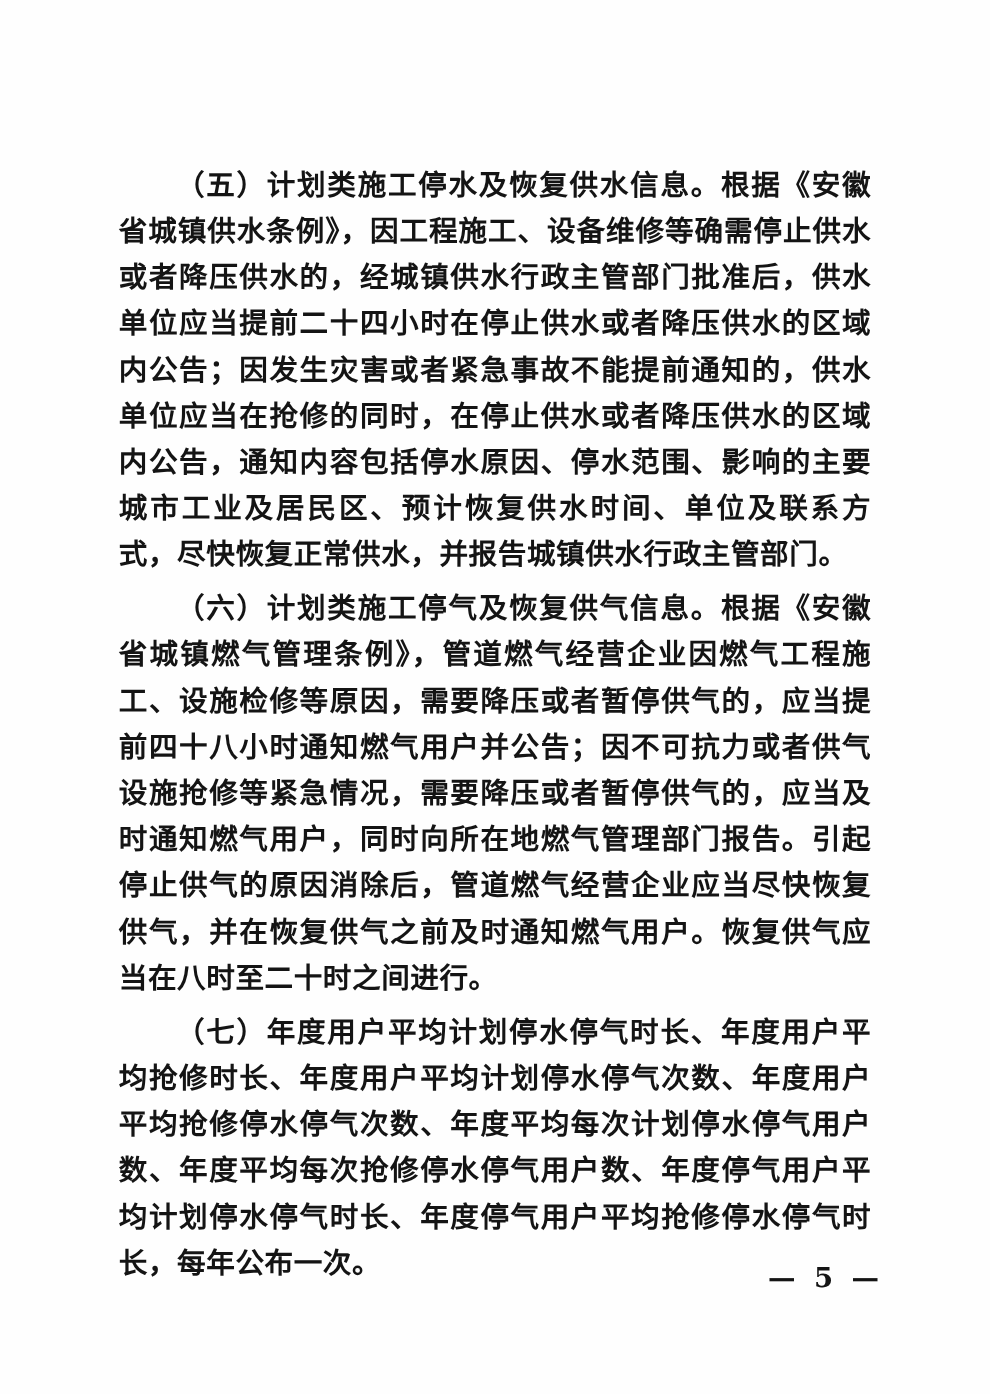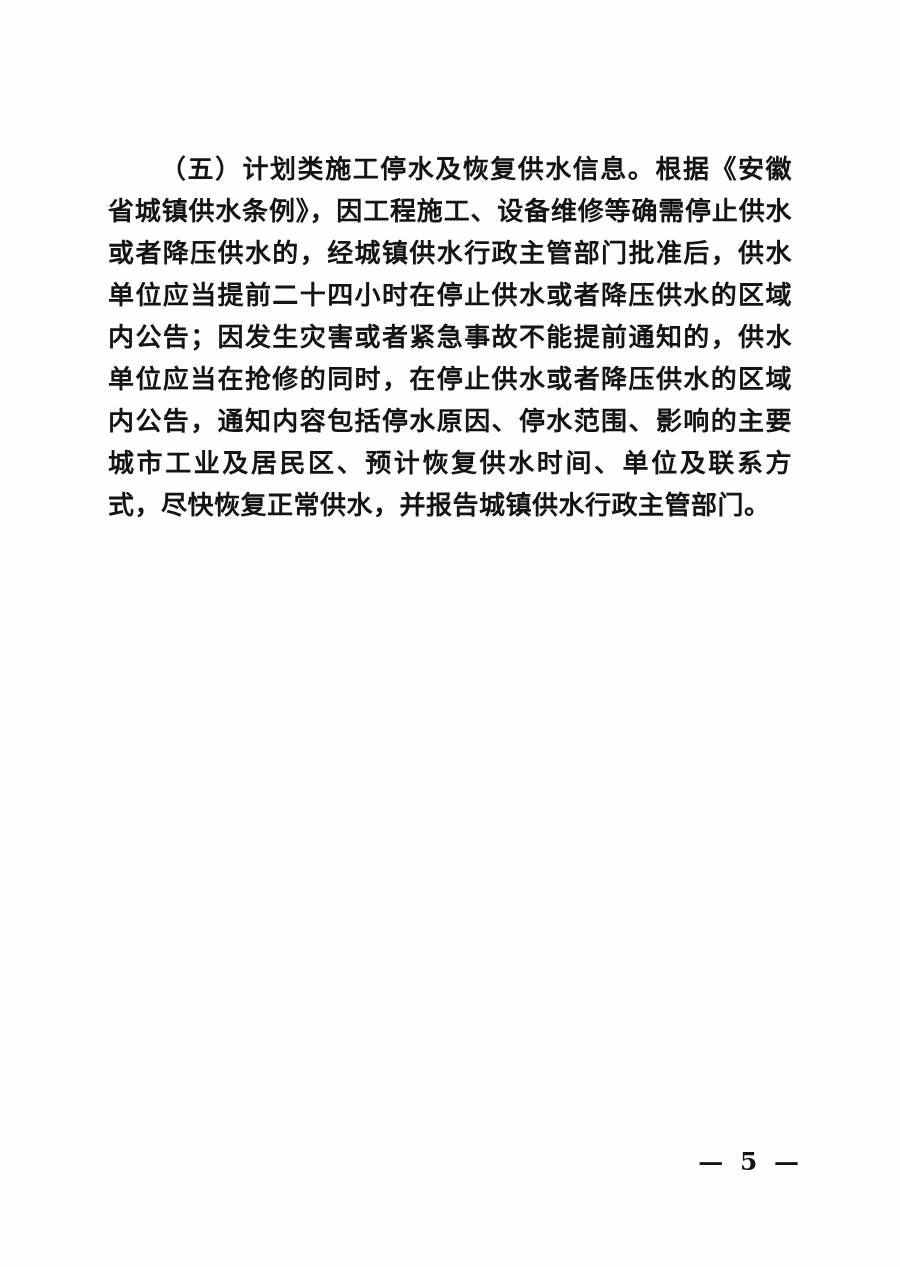--- a/index.html
+++ b/index.html
@@ -53,19 +53,21 @@
     white-space: nowrap;
   }
 </style>
 </head>
 <body>
 
 <div class="page">
 
   <div class="doc-body">
     <p class="para">（五）计划类施工停水及恢复供水信息。根据《安徽省城镇供水条例》，因工程施工、设备维修等确需停止供水或者降压供水的，经城镇供水行政主管部门批准后，供水单位应当提前二十四小时在停止供水或者降压供水的区域内公告；因发生灾害或者紧急事故不能提前通知的，供水单位应当在抢修的同时，在停止供水或者降压供水的区域内公告，通知内容包括停水原因、停水范围、影响的主要城市工业及居民区、预计恢复供水时间、单位及联系方式，尽快恢复正常供水，并报告城镇供水行政主管部门。</p>
+    <p class="para">（六）计划类施工停气及恢复供气信息。根据《安徽省城镇燃气管理条例》，管道燃气经营企业因燃气工程施工、设施检修等原因，需要降压或者暂停供气的，应当提前四十八小时通知燃气用户并公告；因不可抗力或者供气设施抢修等紧急情况，需要降压或者暂停供气的，应当及时通知燃气用户，同时向所在地燃气管理部门报告。引起停止供气的原因消除后，管道燃气经营企业应当尽快恢复供气，并在恢复供气之前及时通知燃气用户。恢复供气应当在八时至二十时之间进行。</p>
+    <p class="para">（七）年度用户平均计划停水停气时长、年度用户平均抢修时长、年度用户平均计划停水停气次数、年度用户平均抢修停水停气次数、年度平均每次计划停水停气用户数、年度平均每次抢修停水停气用户数、年度停气用户平均计划停水停气时长、年度停气用户平均抢修停水停气时长，每年公布一次。</p>
   </div>
 
   <div class="page-footer">
     <span class="page-number">— 5 —</span>
   </div>
 
 </div>
 
 </body></html>

